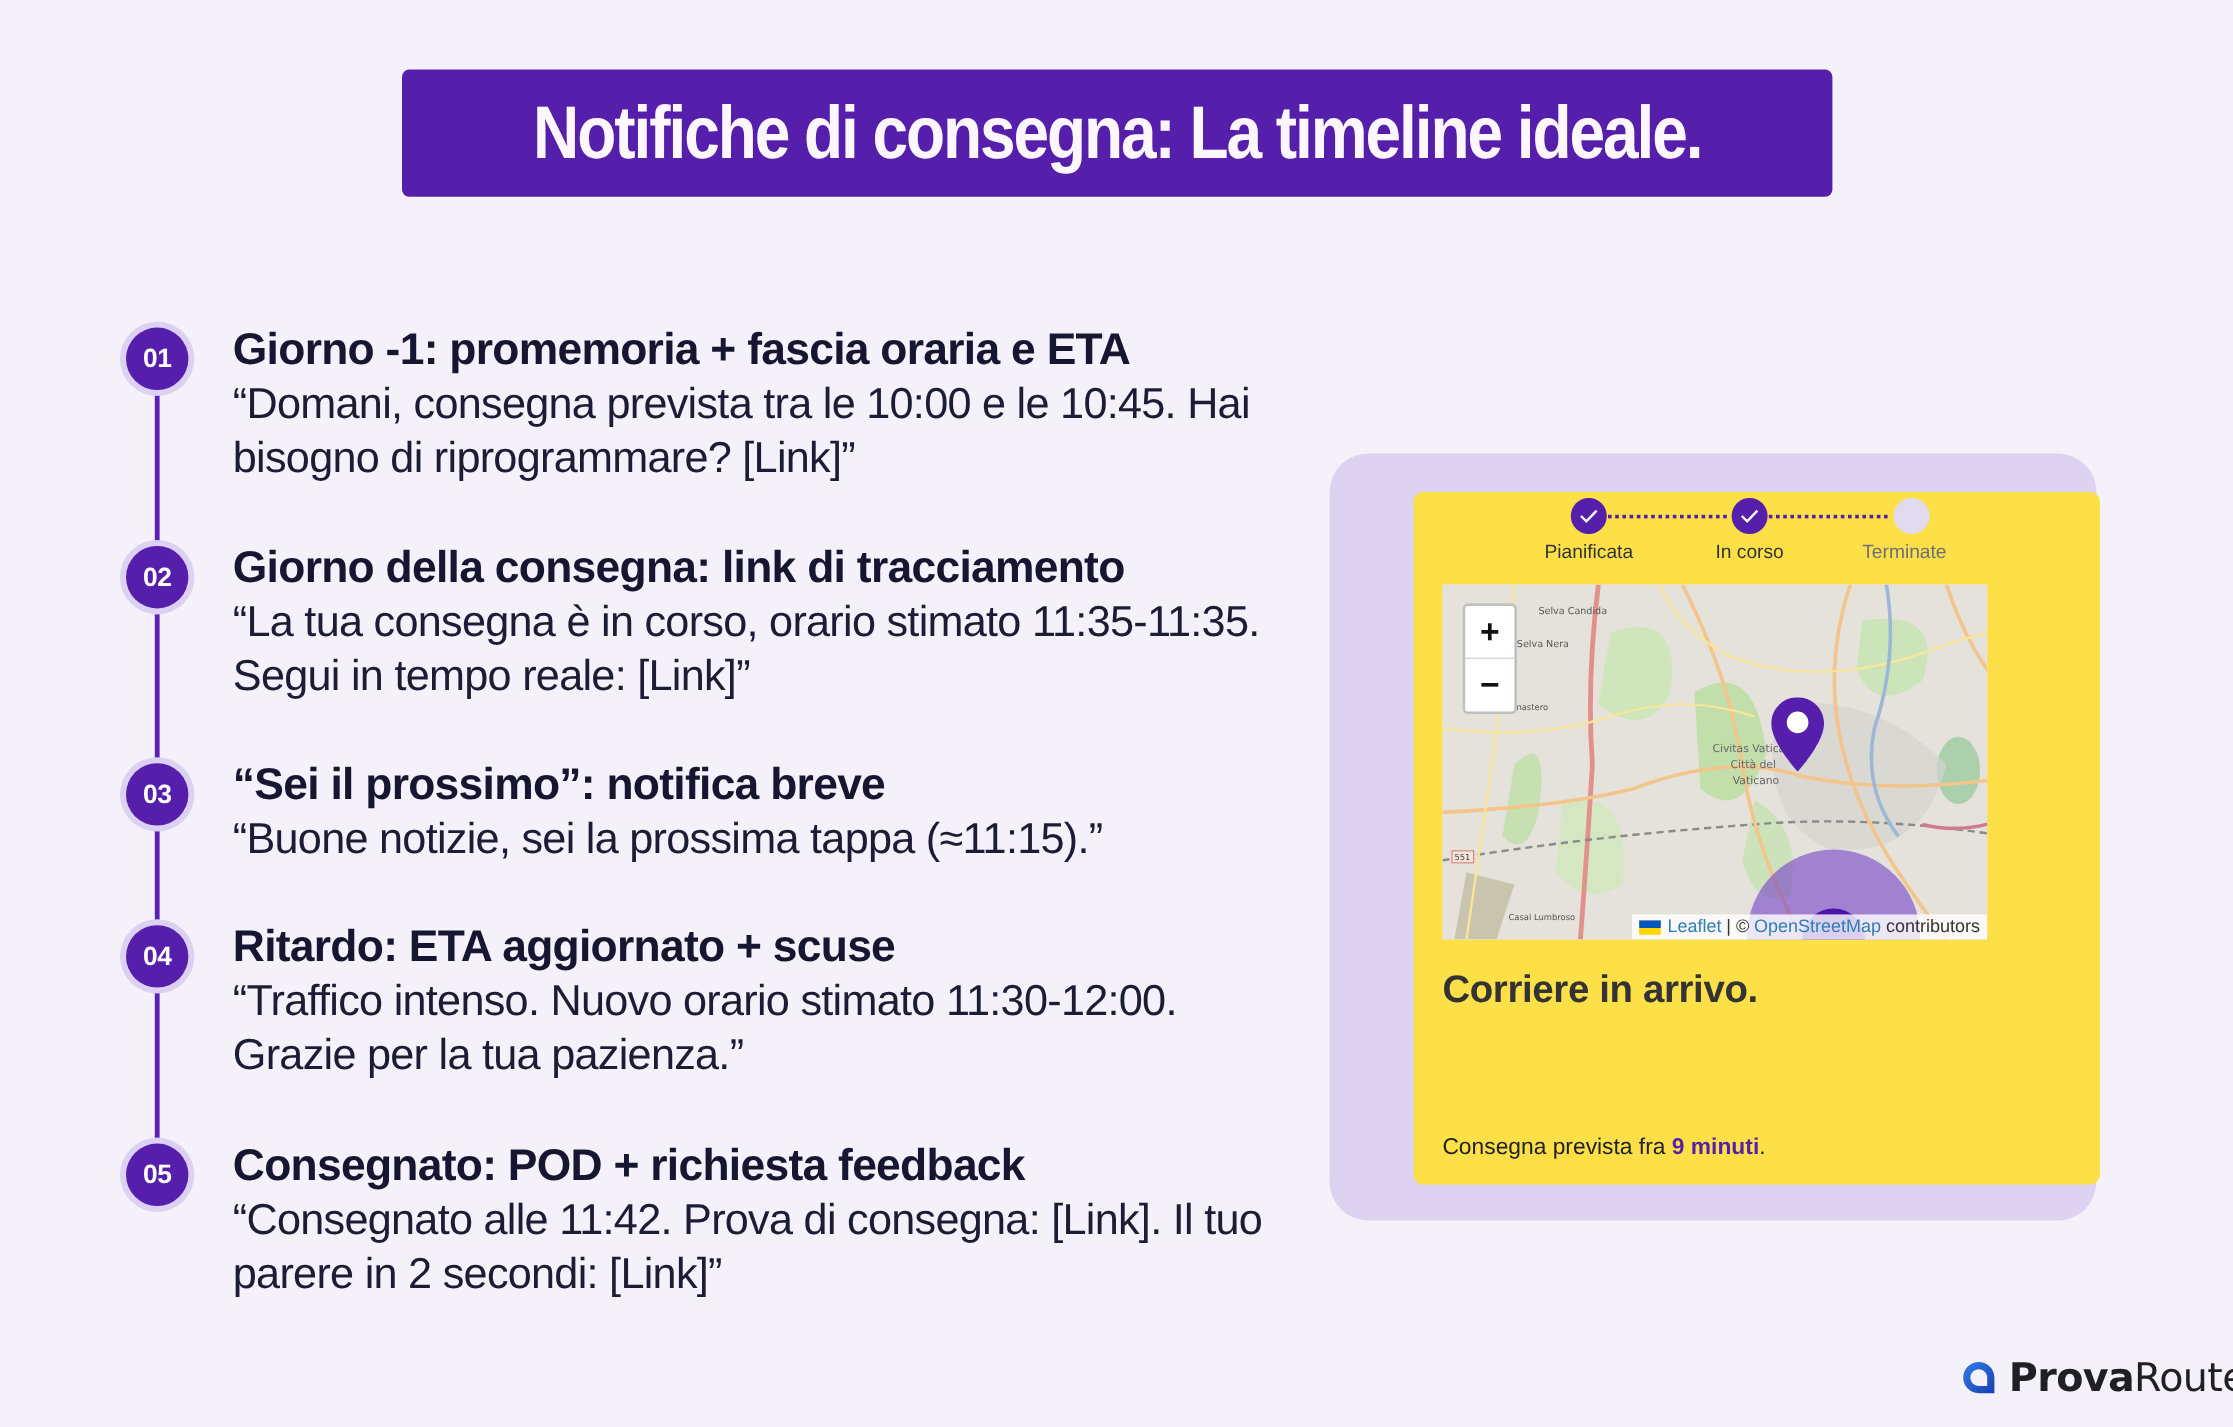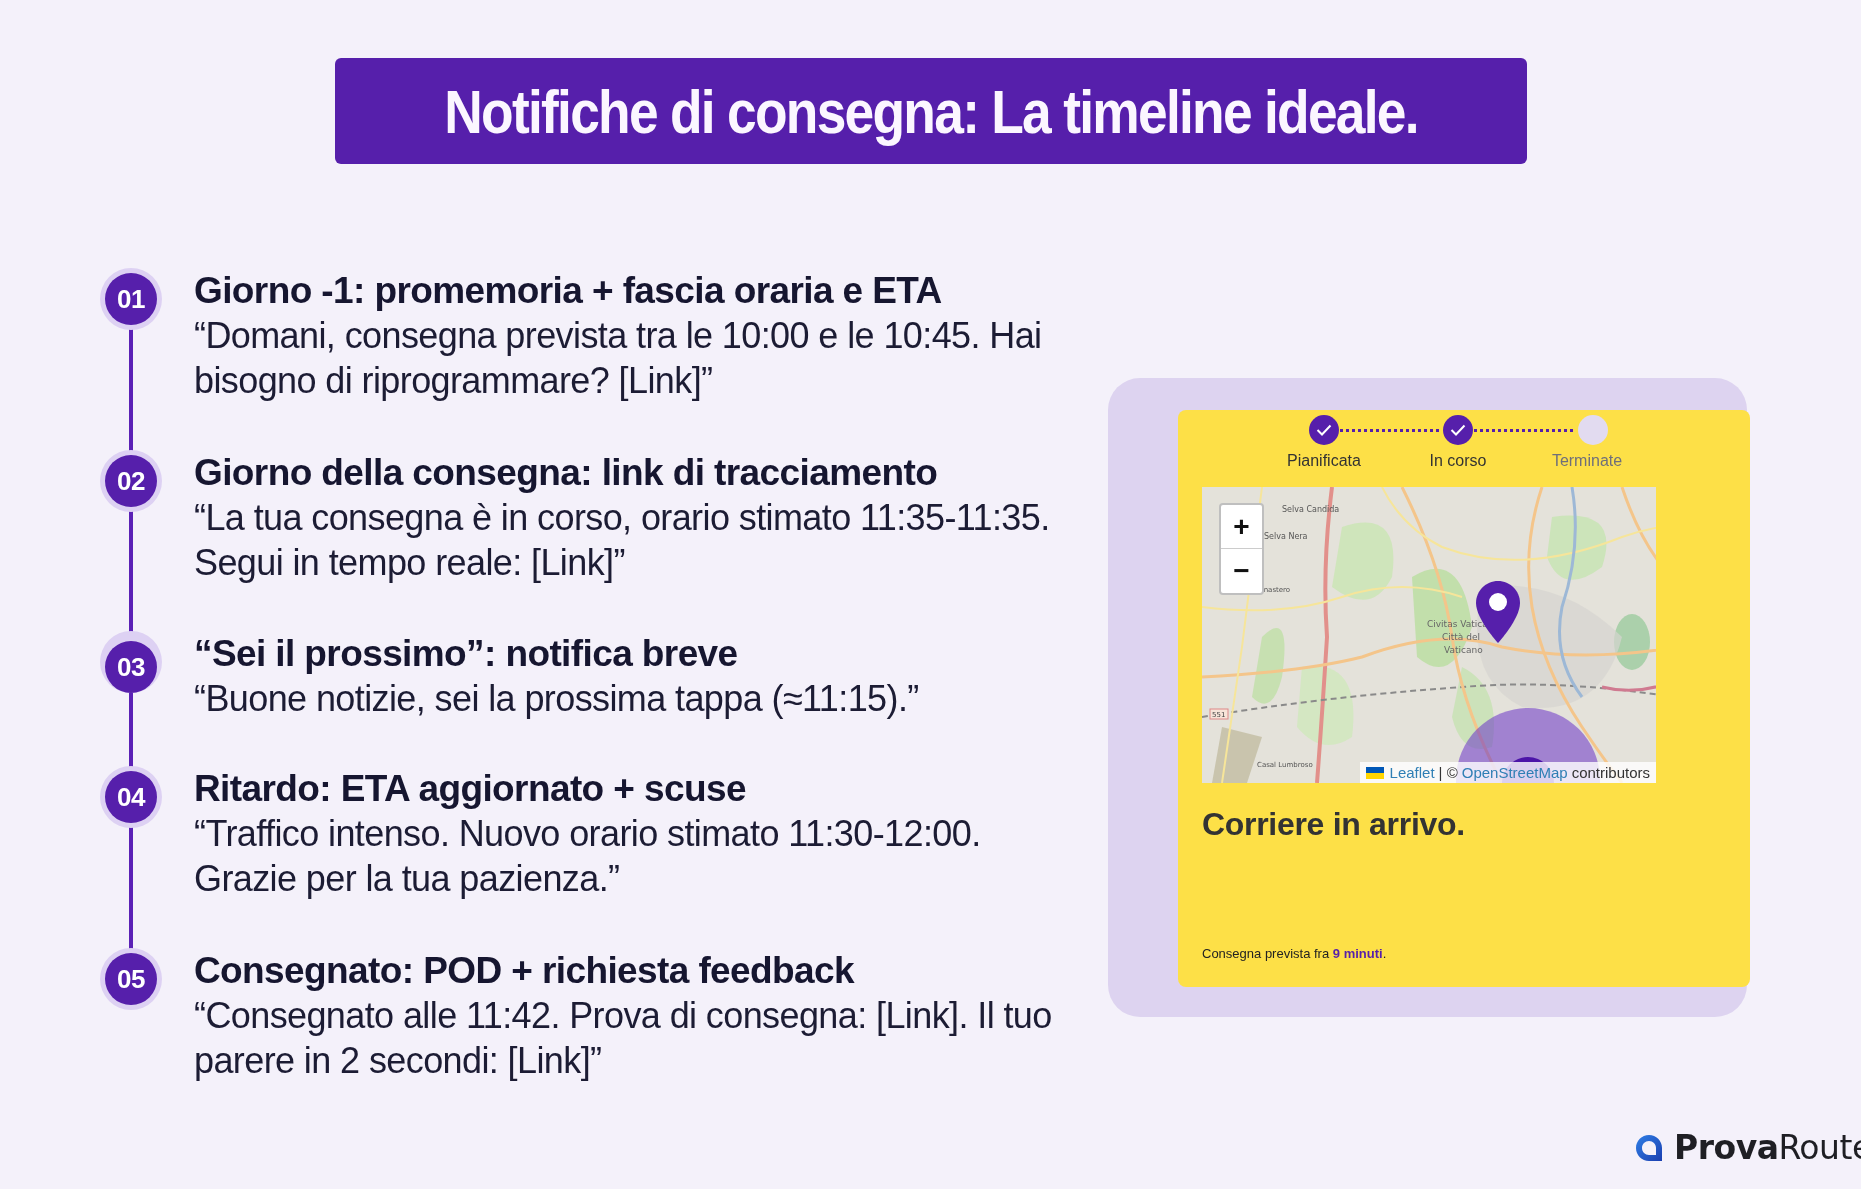--- a/index.html
+++ b/index.html
@@ -44,21 +44,21 @@
     border-radius: 50%;
     background: #ddd1f3;
     display: flex; align-items: center; justify-content: center;
   }
   .step-badge-inner {
     width: 52px; height: 52px;
     border-radius: 50%;
     background: #561fab;
     color: #ffffff;
     font-weight: 700;
-    font-size: 26px;
+    font-size: 22px;
     display: flex; align-items: center; justify-content: center;
     letter-spacing: -0.5px;
   }
   .step-text {
     position: absolute;
     left: 194px;
     width: 880px;
   }
   .step-heading {
     font-weight: 700;
@@ -165,21 +165,21 @@
   .card-body {
     position: absolute;
     left: 24px; top: 464px;
     width: 480px;
     font-size: 19px; line-height: 26px;
     color: #222222;
   }
   .card-eta {
     position: absolute;
     left: 24px; top: 536px;
-    font-size: 13px;
+    font-size: 19px;
     color: #222222;
   }
   .card-eta strong { color: #561fab; font-weight: 700; }
   .logo {
     position: absolute;
     left: 1634px; top: 1128px;
     display: flex; align-items: center; gap: 10px;
   }
   .logo-text {
     font-size: 33px; color: #1f1f24;
@@ -212,21 +212,21 @@
   <div class="step-badge" style="top:0;">
     <div class="step-badge-inner">02</div>
   </div>
   <div class="step-text" style="top:0;">
     <div class="step-heading">Giorno della consegna: link di tracciamento</div>
     <div class="step-body">“La tua consegna è in corso, orario stimato 11:35-11:35. Segui in tempo reale: [Link]”</div>
   </div>
 </div>
 
 <div class="step" style="top:631px;">
-  <div class="step-badge" style="top:0;align-items:flex-end;">
+  <div class="step-badge" style="top:0;">
     <div class="step-badge-inner">03</div>
   </div>
   <div class="step-text" style="top:0;">
     <div class="step-heading">“Sei il prossimo”: notifica breve</div>
     <div class="step-body">“Buone notizie, sei la prossima tappa (≈11:15).”</div>
   </div>
 </div>
 
 <div class="step" style="top:766px;">
   <div class="step-badge" style="top:0;">

